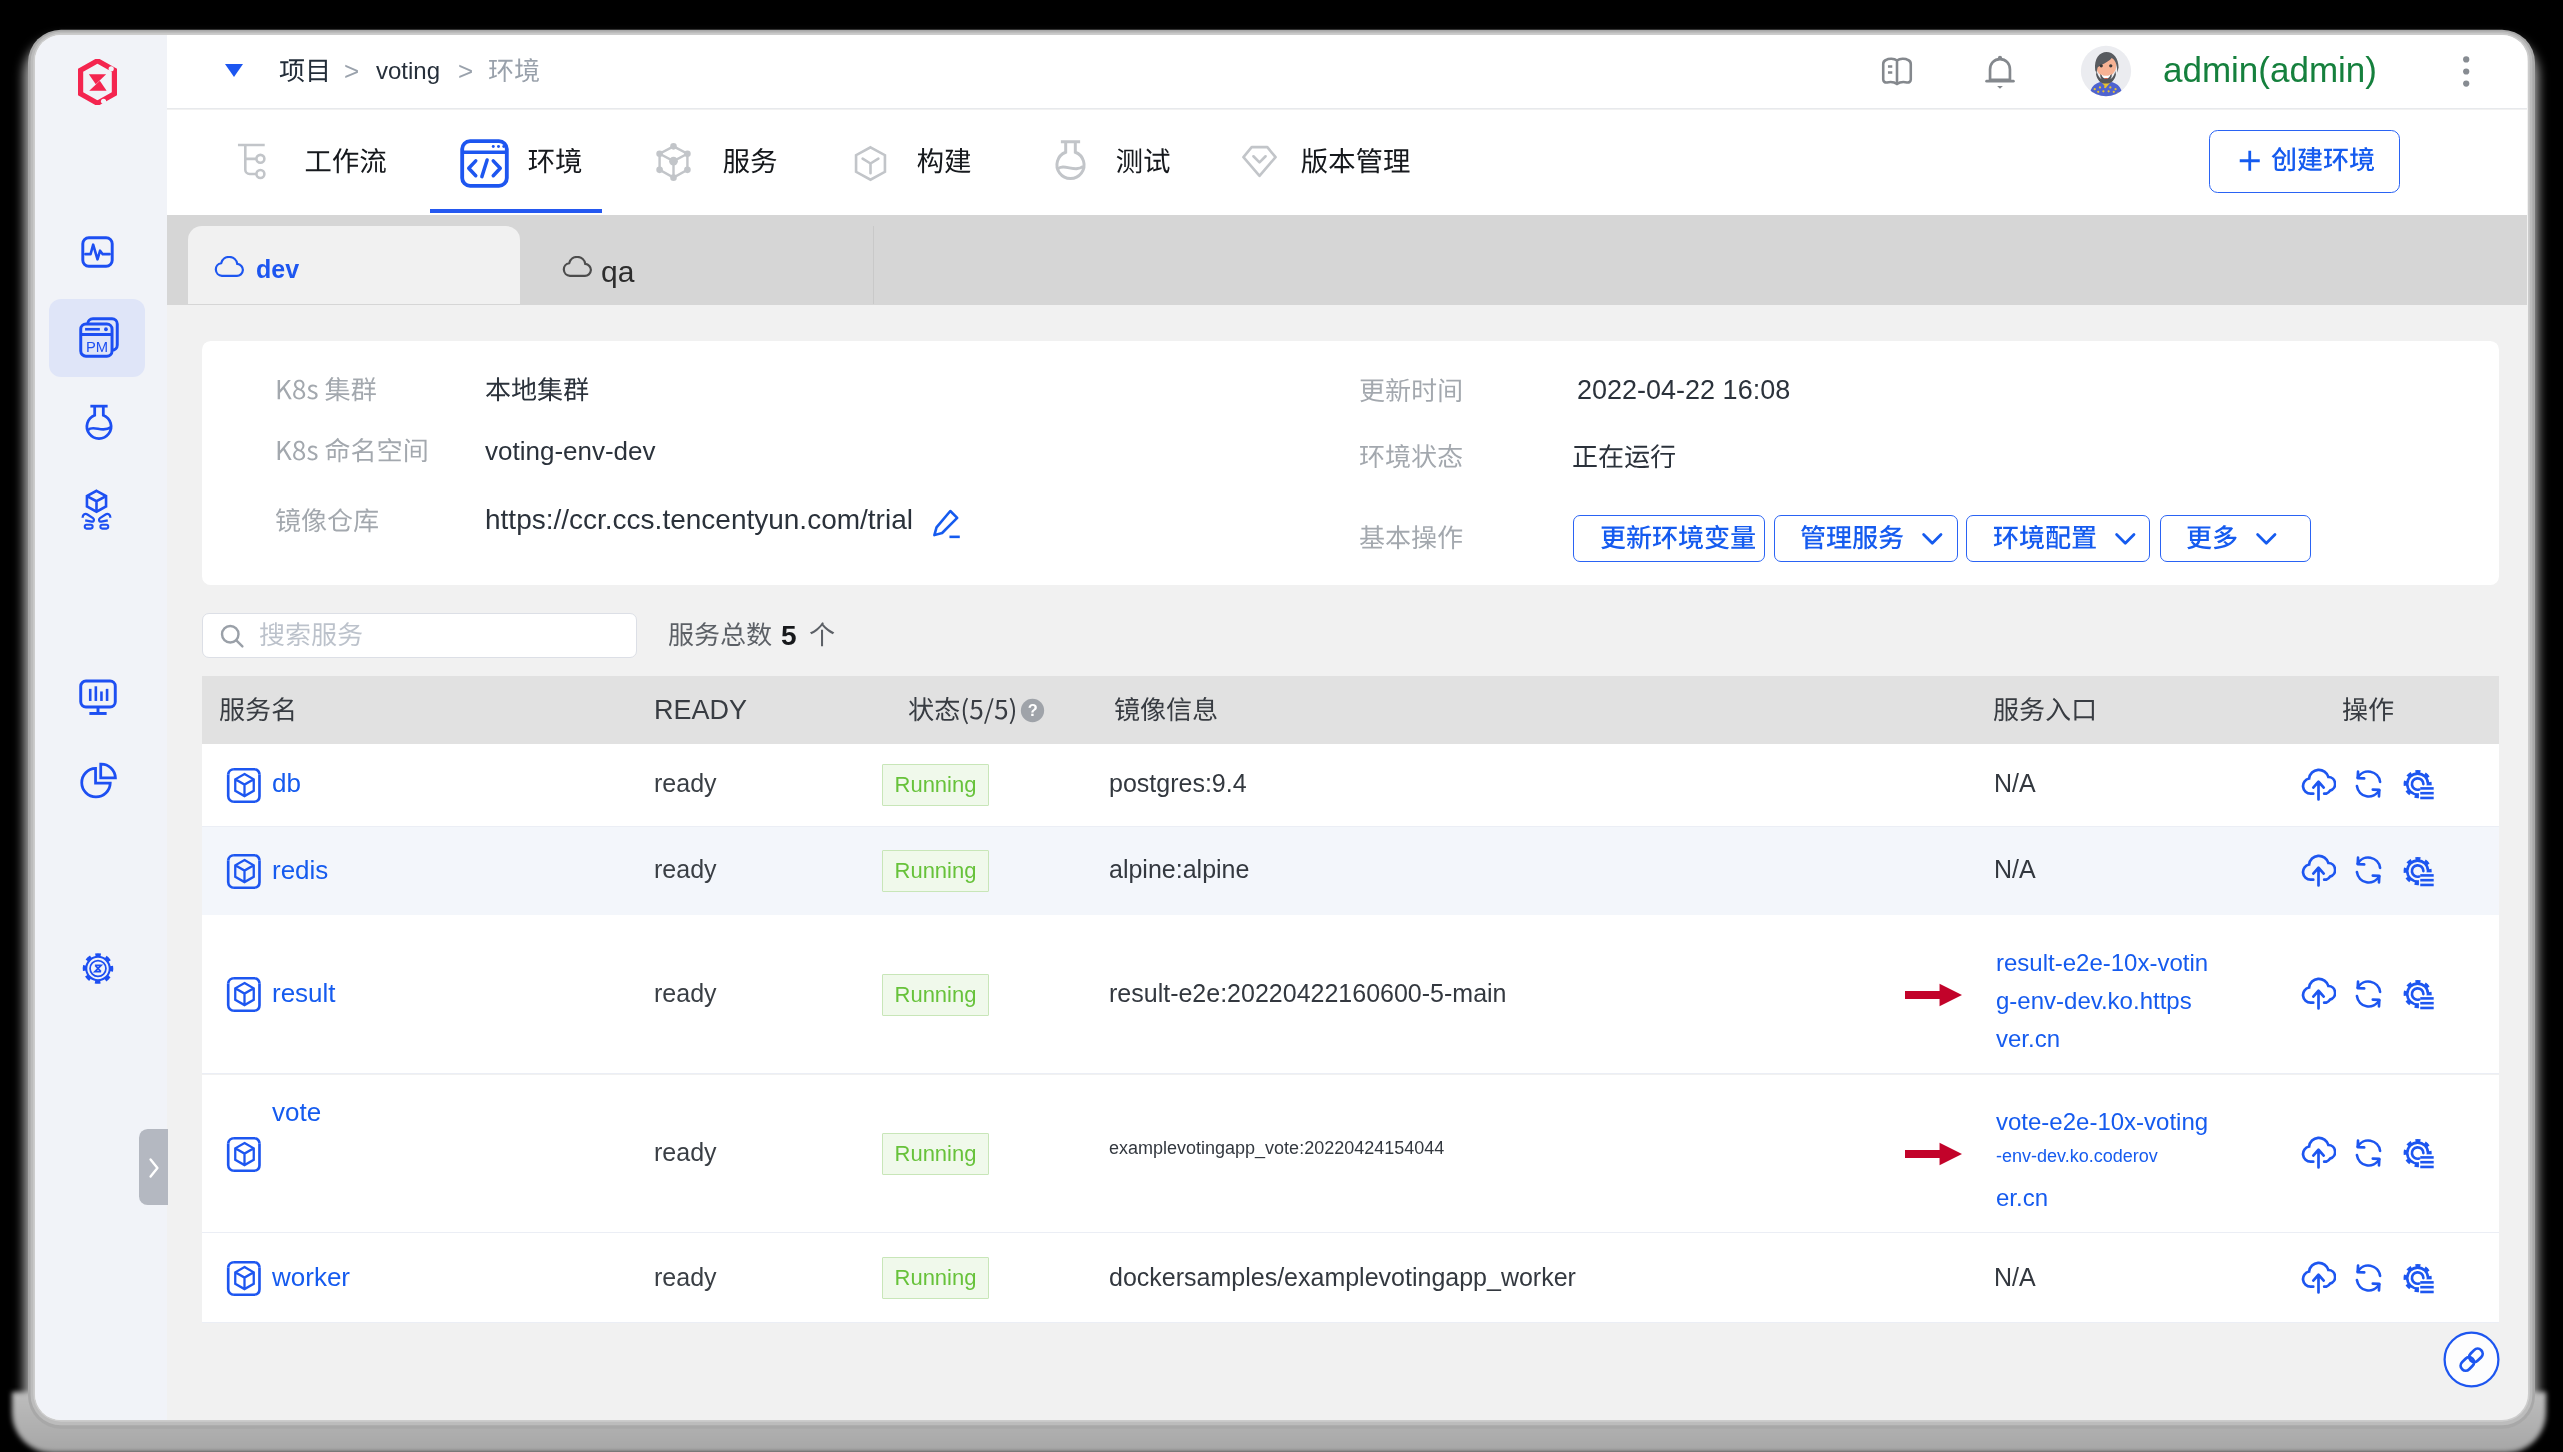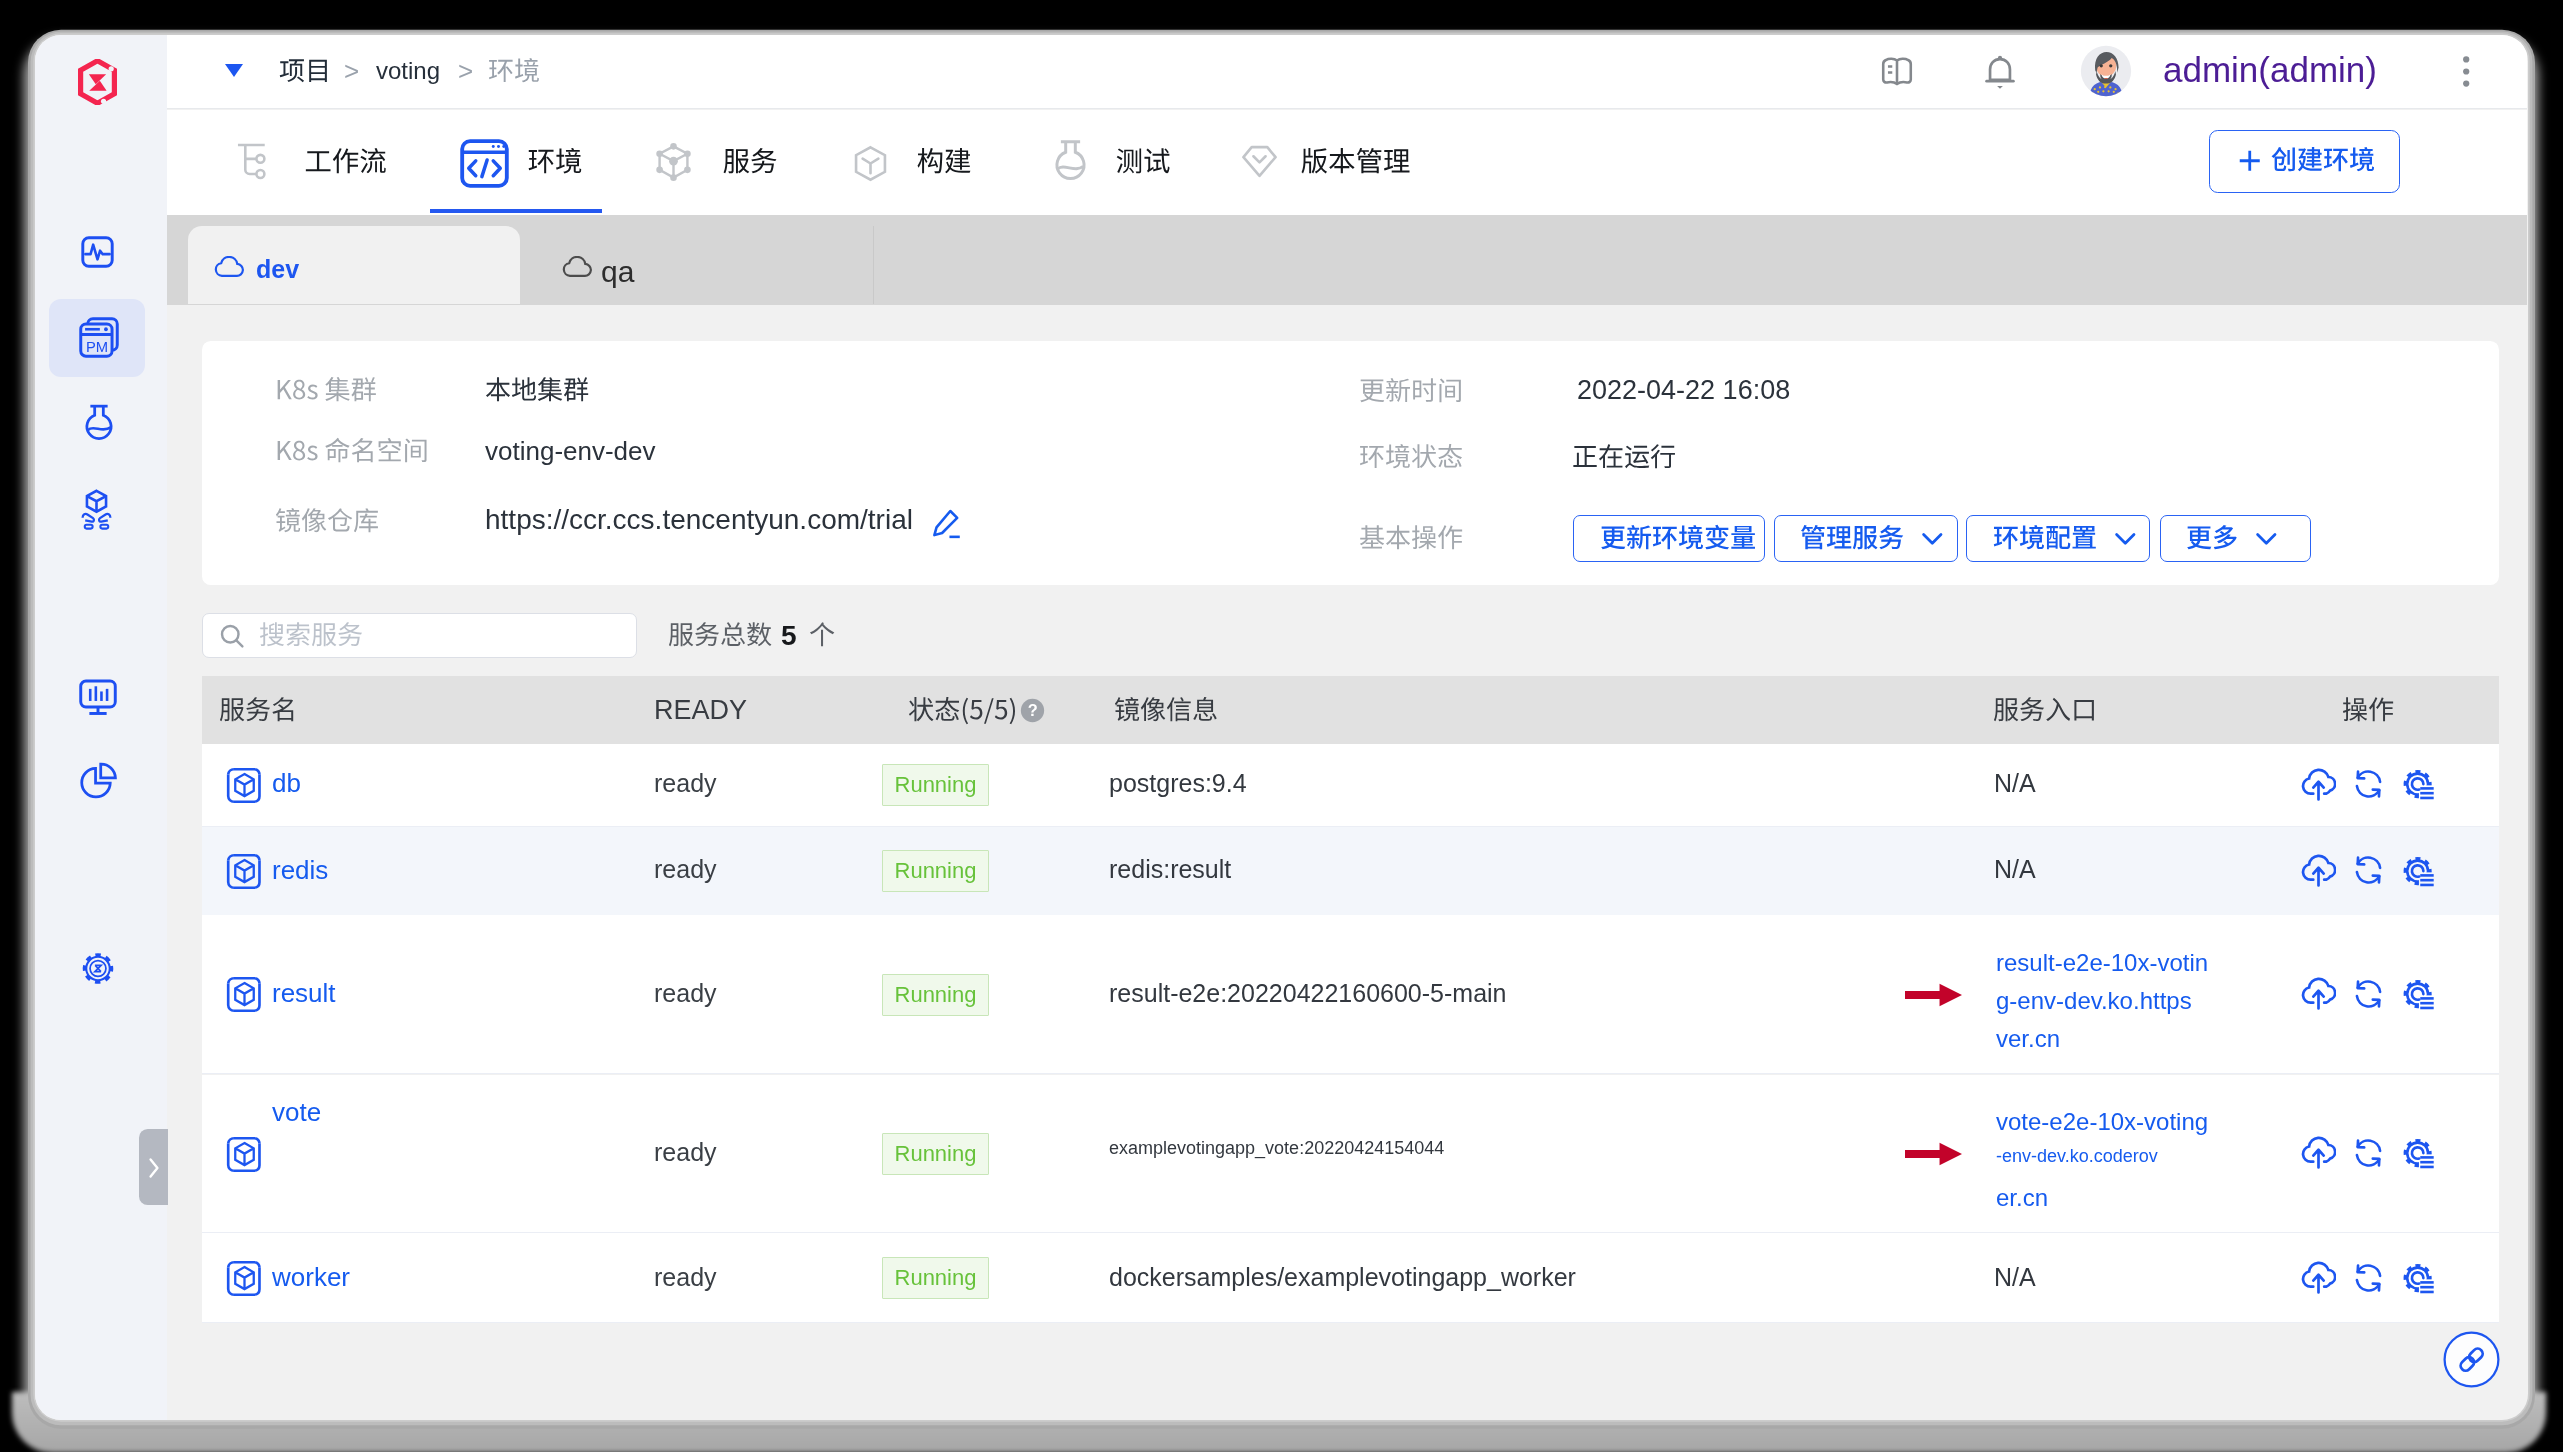--- a/index.html
+++ b/index.html
@@ -136,21 +136,21 @@
 <path d="M30 36.5 C24 36.5 20.5 33 19.5 27 L19 21 C19 21 22 19.5 27 17.5 C31 16 36 15.5 39.5 16.5 L41 21 L40.5 27 C39.5 33 36 36.5 30 36.5 Z" fill="none"></path>
 <path d="M17.5 29 C16 15 23 8 30.5 8 C38.5 8 44.5 15 44.5 26 L43 32 C43 22 40.5 17 36.5 15 C32.5 20.5 23.5 22.5 20.3 26 L19 32 Z" fill="#585b60"></path>
 <path d="M19.3 30 C20.5 36.5 24 40.5 30 40.5 C36 40.5 39.5 36.5 40.7 30 L41.5 34 C40 40.5 36.5 44.5 30 44.5 C23.5 44.5 20 40.5 18.5 34 Z" fill="#53565b"></path>
 <path d="M23.5 33.5 C25.5 36.8 34.5 36.8 36.5 33.5 C37.2 38.5 34.5 41.5 30 41.5 C25.5 41.5 22.8 38.5 23.5 33.5 Z" fill="#53565b"></path>
 <path d="M24.8 33.8 C27 36.2 33 36.2 35.2 33.8 C34.5 37.2 32.8 38.6 30 38.6 C27.2 38.6 25.5 37.2 24.8 33.8 Z" fill="#fff"></path>
 <path d="M27.5 37.8 C28.3 38.4 31.7 38.4 32.5 37.8 C32 38.8 31.2 39.3 30 39.3 C28.8 39.3 28 38.8 27.5 37.8 Z" fill="#d25945"></path>
 <circle cx="24.5" cy="24" r="1.9" fill="#3a3a3a"></circle>
 <circle cx="35.5" cy="24" r="1.9" fill="#3a3a3a"></circle>
 </g>
     </svg>
-<div class="lat" style="left:2128px;top:15px;font-size:35px;color:#4c1d95">admin(admin)</div>
+<div class="lat" style="left:2128px;top:15px;font-size:35px;color:#15803d">admin(admin)</div>
 <svg class="abs" style="left:2426px;top:19px" width="10.4" height="35" viewBox="0 0 12 40">
 <circle cx="6" cy="6" r="3.6" fill="#878c92"></circle>
       <circle cx="6" cy="20" r="3.6" fill="#878c92"></circle>
       <circle cx="6" cy="34" r="3.6" fill="#878c92"></circle>
     </svg>
 <svg class="abs" style="left:202px;top:107px" width="33" height="38" viewBox="0 0 38 44">
 <line x1="1" y1="3.5" x2="32" y2="3.5" stroke="#c2c5c9" stroke-width="3"></line>
 <path d="M9.5 3.5 L9.5 32 a5 5 0 0 0 5 5 L22 37" fill="none" stroke="#c2c5c9" stroke-width="3"></path>
 <line x1="9.5" y1="19.5" x2="22" y2="19.5" stroke="#c2c5c9" stroke-width="3"></line>
 <circle cx="27" cy="19.5" r="4.6" fill="none" stroke="#c2c5c9" stroke-width="3"></circle>
@@ -355,21 +355,21 @@
     </svg>
 <div class="row" style="top:792px;height:89px;background:#f3f6fb"></div>
 <svg class="abs" style="left:191px;top:818px" width="37" height="37" viewBox="0 0 42 42">
 <path d="M9 2.5 L33 2.5 M38 8.5 L38 33 M33 39.5 L9 39.5 M2.5 33 L2.5 8.5" stroke="#1d56f0" stroke-width="3" fill="none"></path>
 <path d="M9 2.5 A 6.5 6.5 0 0 0 2.5 8.5 M33 2.5 A 6.5 6.5 0 0 1 38 8.5 M38 33 A 6.5 6.5 0 0 1 33 39.5 M2.5 33 A 6.5 6.5 0 0 0 9 39.5" stroke="#1d56f0" stroke-width="3" fill="none"></path>
 <path d="M21 8 L31.5 14 L31.5 27 L21 33 L10.5 27 L10.5 14 Z M10.5 14 L21 20 L31.5 14 M21 20 L21 33" fill="none" stroke="#1d56f0" stroke-width="2.6"></path>
     </svg>
 <div class="lat blue" style="left:237px;top:820px;font-size:26px">redis</div>
 <div class="lat" style="left:619px;top:820px;font-size:25px;color:#3a3f45">ready</div>
 <div class="badge" style="top:815px">Running</div>
-<div class="lat" style="left:1074px;top:820px;font-size:25px;color:#33383f">redis:result</div>
+<div class="lat" style="left:1074px;top:820px;font-size:25px;color:#33383f">alpine:alpine</div>
 <div class="lat" style="left:1959px;top:820px;font-size:25px;color:#33383f">N/A</div>
 <svg class="abs" style="left:2266px;top:819px" width="35" height="34" viewBox="0 0 40 39">
 <path d="M14 29.5 L11 29.5 A 8.8 8.8 0 0 1 9.2 12.1 A 11.3 11.3 0 0 1 31.3 10.3 A 8 8 0 0 1 33.2 26 Q 31.8 28.5 28.8 29.5 L 26.5 29.5" fill="none" stroke="#1d56f0" stroke-width="3.1" stroke-linecap="round"></path>
 <path d="M20 36 L20 16.5 M14 22.5 L20 15.8 L26 22.5" fill="none" stroke="#1d56f0" stroke-width="3.1" stroke-linecap="round" stroke-linejoin="round"></path>
     </svg>
 <svg class="abs" style="left:2318px;top:820px" width="31" height="30" viewBox="0 0 36 35">
 <path d="M5.5 10 A 14 14 0 0 1 31.5 15" fill="none" stroke="#1d56f0" stroke-width="3.1" stroke-linecap="round"></path>
 <path d="M5.8 3 L5.4 10.6 L13 11" fill="none" stroke="#1d56f0" stroke-width="3.1" stroke-linecap="round" stroke-linejoin="round"></path>
 <path d="M30.5 25 A 14 14 0 0 1 4.5 20" fill="none" stroke="#1d56f0" stroke-width="3.1" stroke-linecap="round"></path>
 <path d="M30.2 32 L30.6 24.4 L23 24" fill="none" stroke="#1d56f0" stroke-width="3.1" stroke-linecap="round" stroke-linejoin="round"></path>

